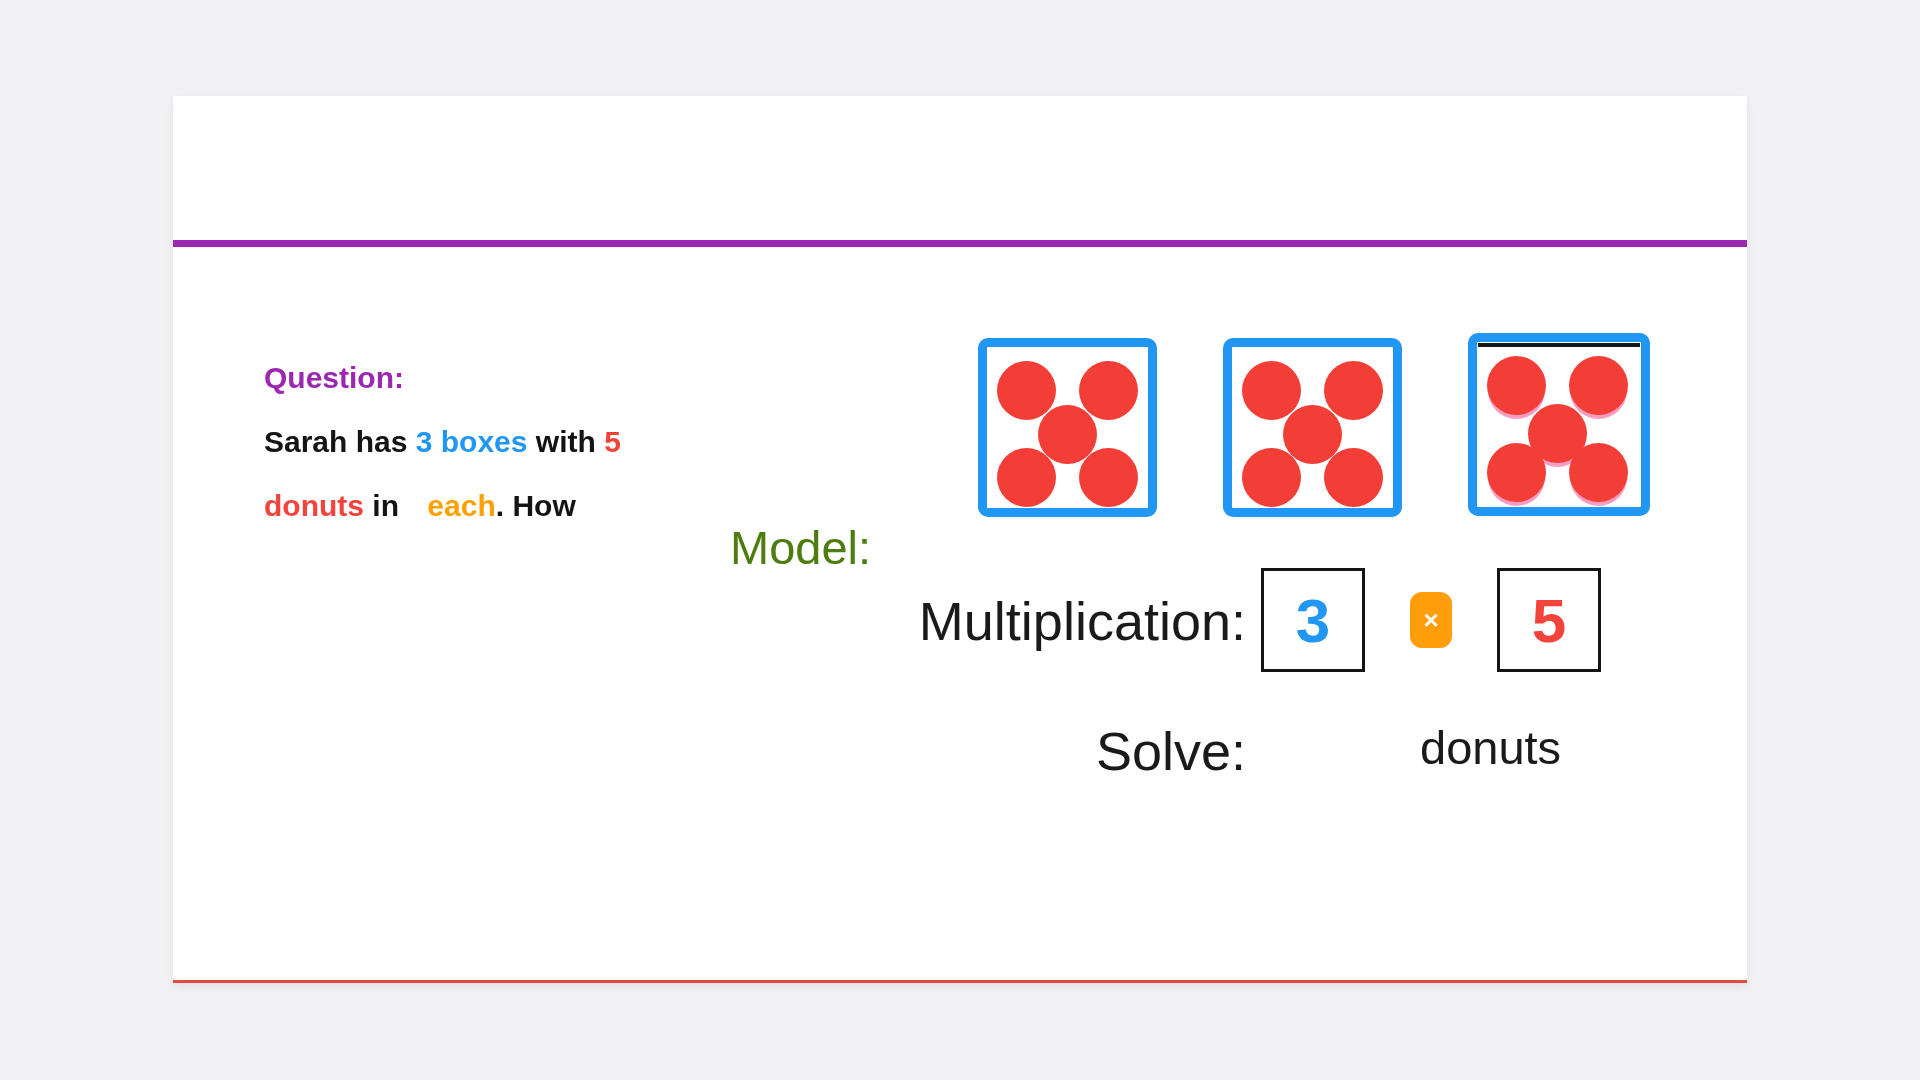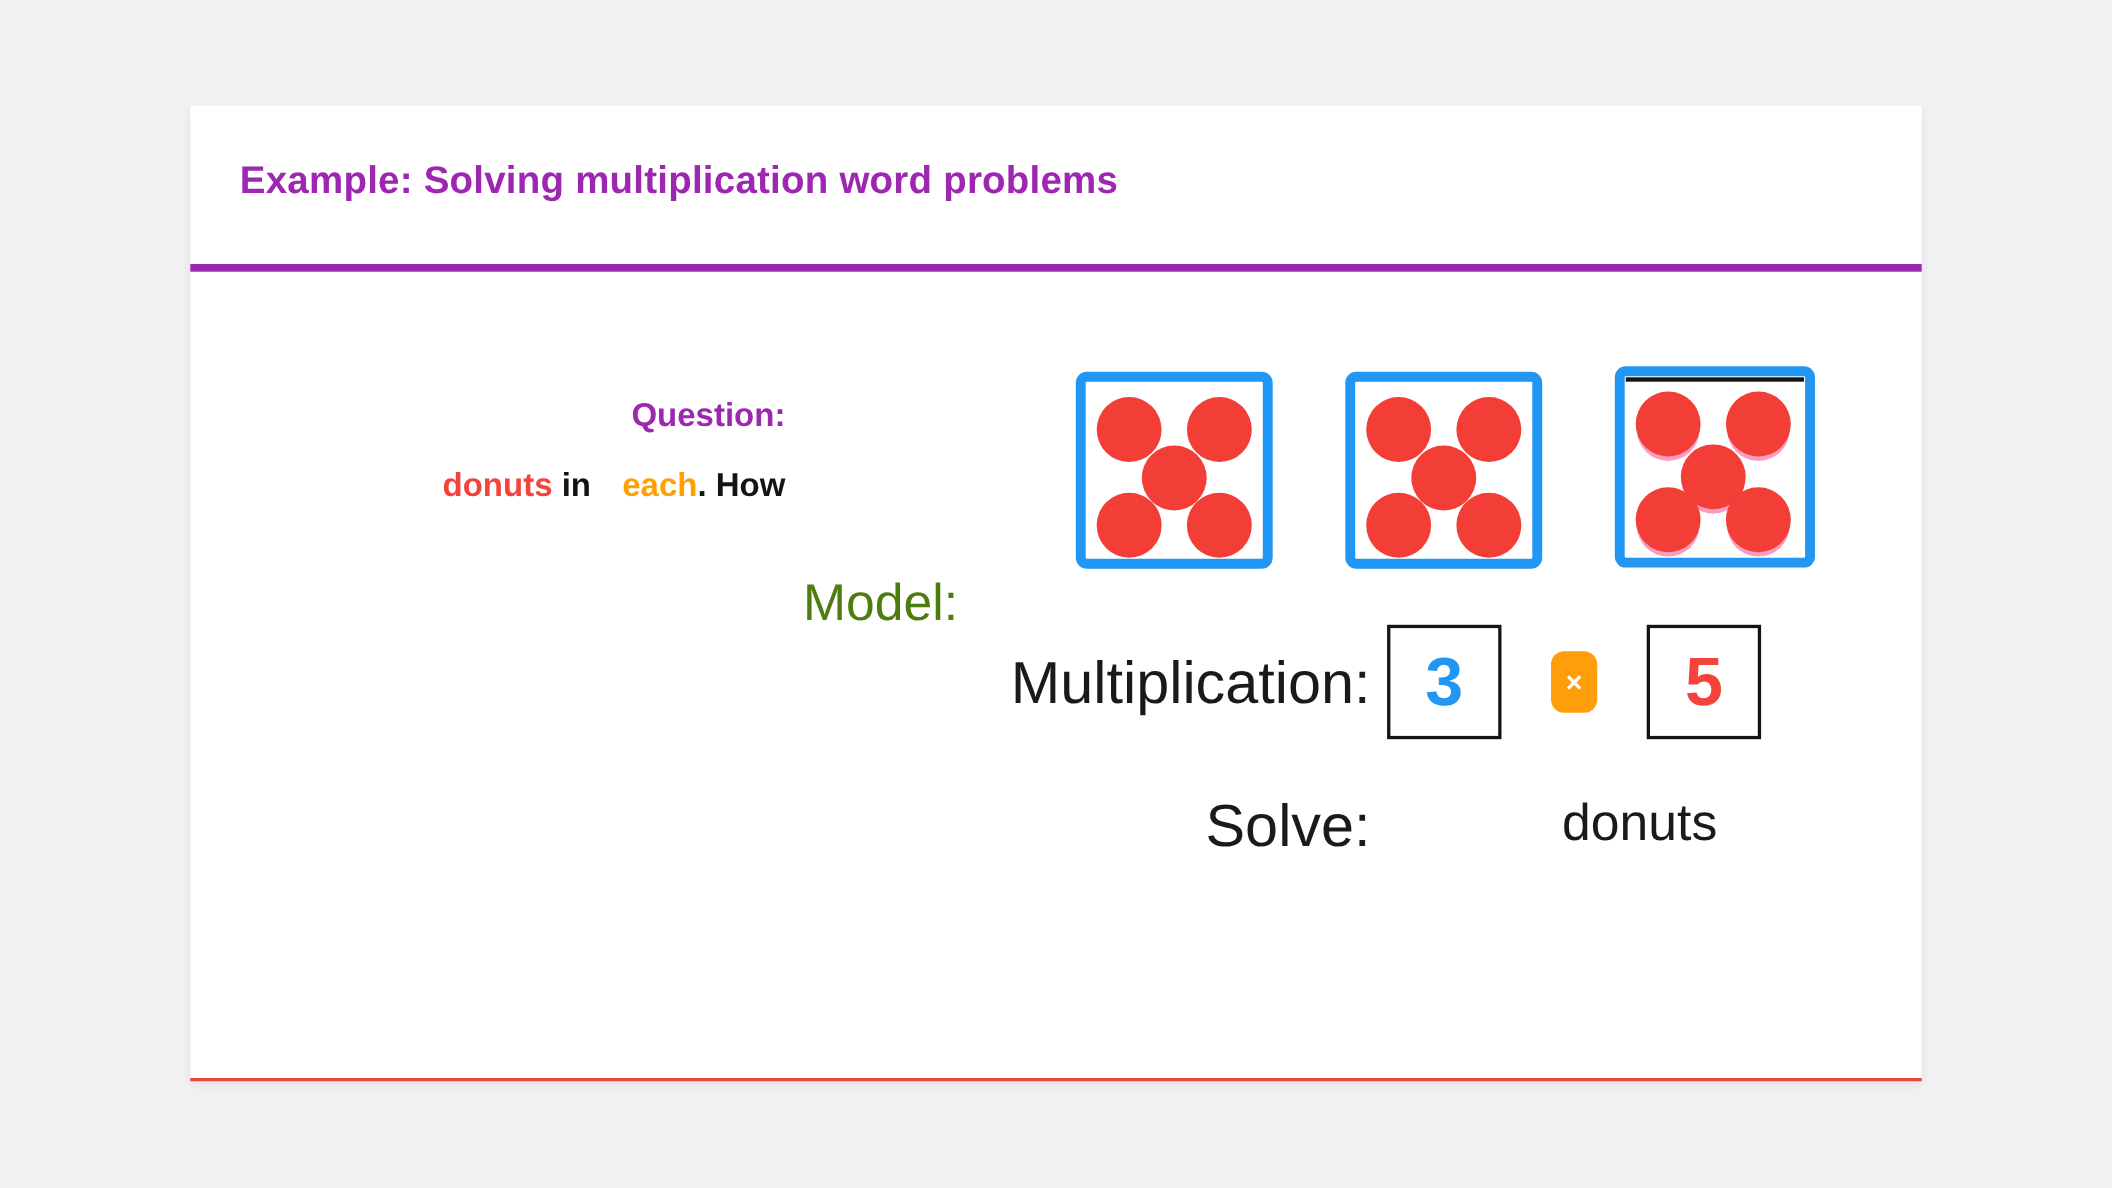--- a/index.html
+++ b/index.html
@@ -23,21 +23,20 @@
   }
   .title-rule{
     position:absolute;left:0;top:144px;width:100%;height:7px;
     background:#9c27b0;
   }
   
   .question{
     position:absolute;left:91px;top:250px;width:450px;
     font-size:30px;font-weight:bold;line-height:64px;
     color:#141414;
-    text-align:right;
   }
   .q-label{color:#9c27b0;}
   .c-black{color:#141414;}
   .c-blue{color:#2196f3;}
   .c-red{color:#f4433a;}
   .c-orange{color:#ff9f00;margin-left:20px;}
   .c-purple{color:#9c27b0;}
   
   .model-label{
     position:absolute;left:557px;top:424px;
@@ -91,25 +90,25 @@
   .unit-label{
     position:absolute;left:1247px;top:624px;
     font-size:47px;font-weight:400;color:#1a1a1a;
   }
 </style>
 </head>
 <body>
 
 <div class="card">
 
-  <div class="title">Example: Solving multiplication word problems</div>
   <div class="title-rule"></div>
 
   <div class="question">
     <div class="q-label">Question:</div>
+    <div><span class="c-black">Sarah has </span><span class="c-blue">3 boxes</span><span class="c-black"> with </span><span class="c-red">5</span></div>
     <div><span class="c-red">donuts</span><span class="c-black"> in </span><span class="c-orange">each</span><span class="c-black">. How</span></div>
   </div>
 
   <div class="model-label">Model:</div>
 
   <div class="donut-box b1">
     <span class="donut"></span>
     <span class="donut"></span>
     <span class="donut"></span>
     <span class="donut"></span>

